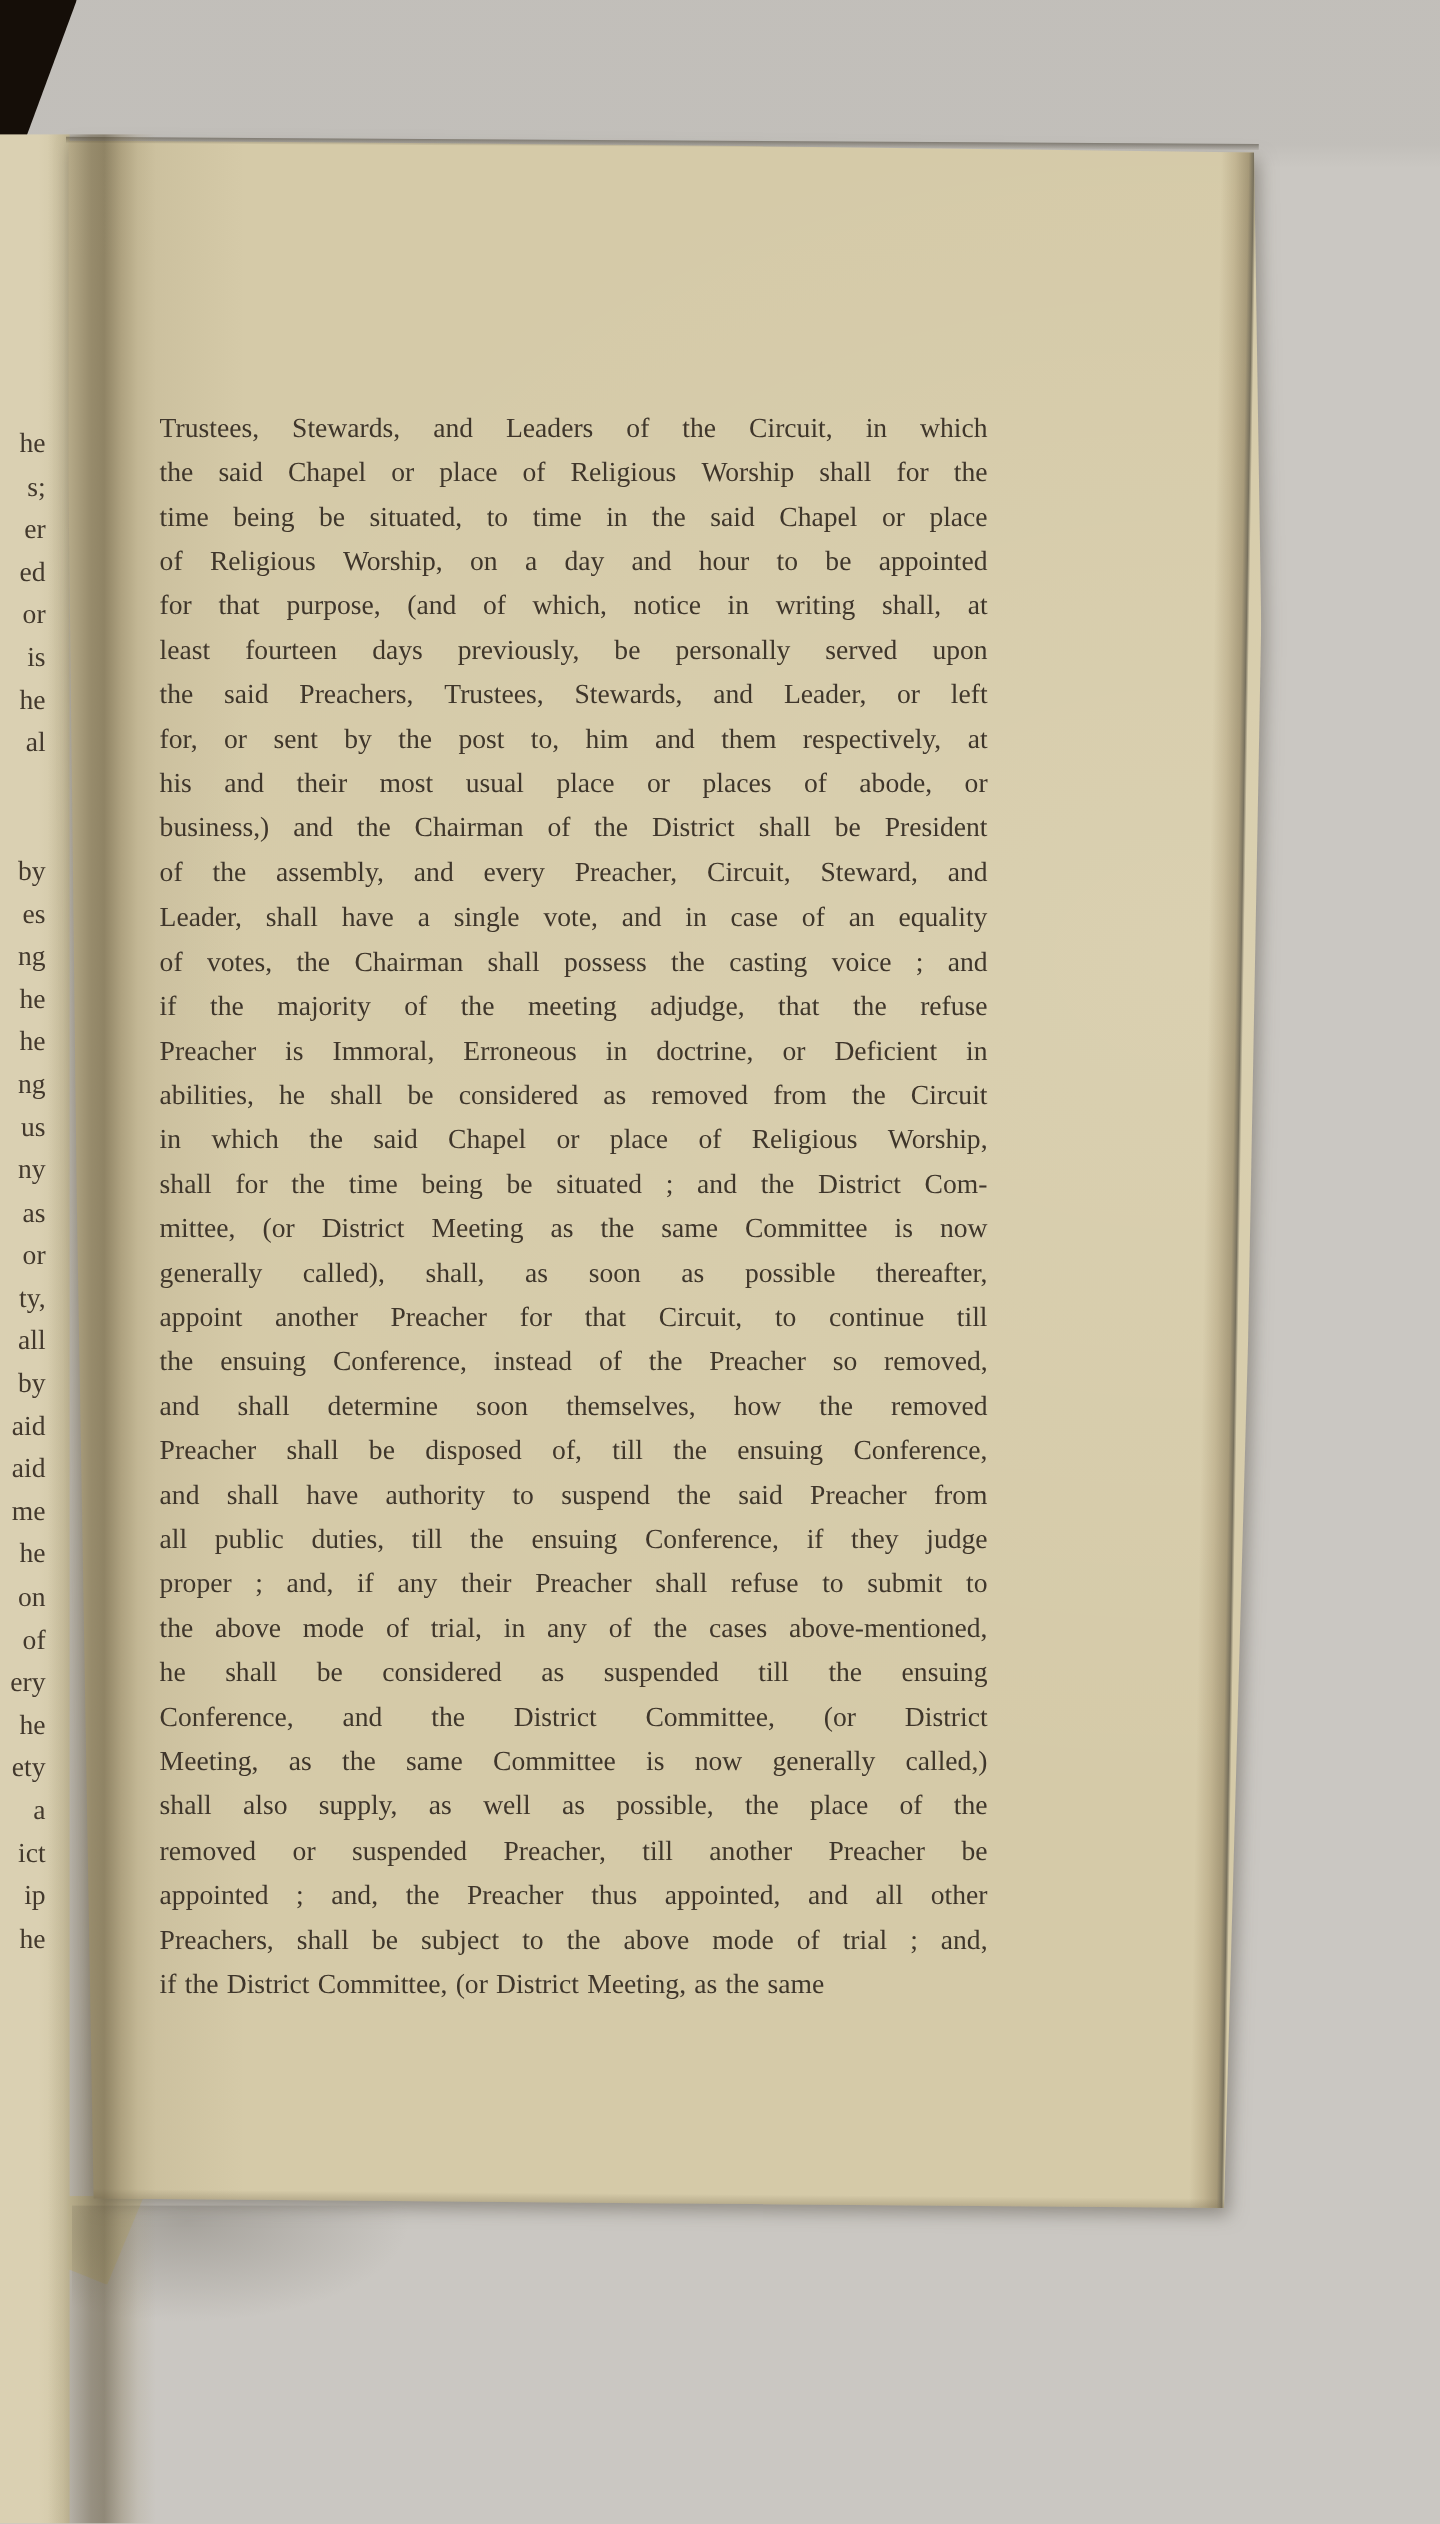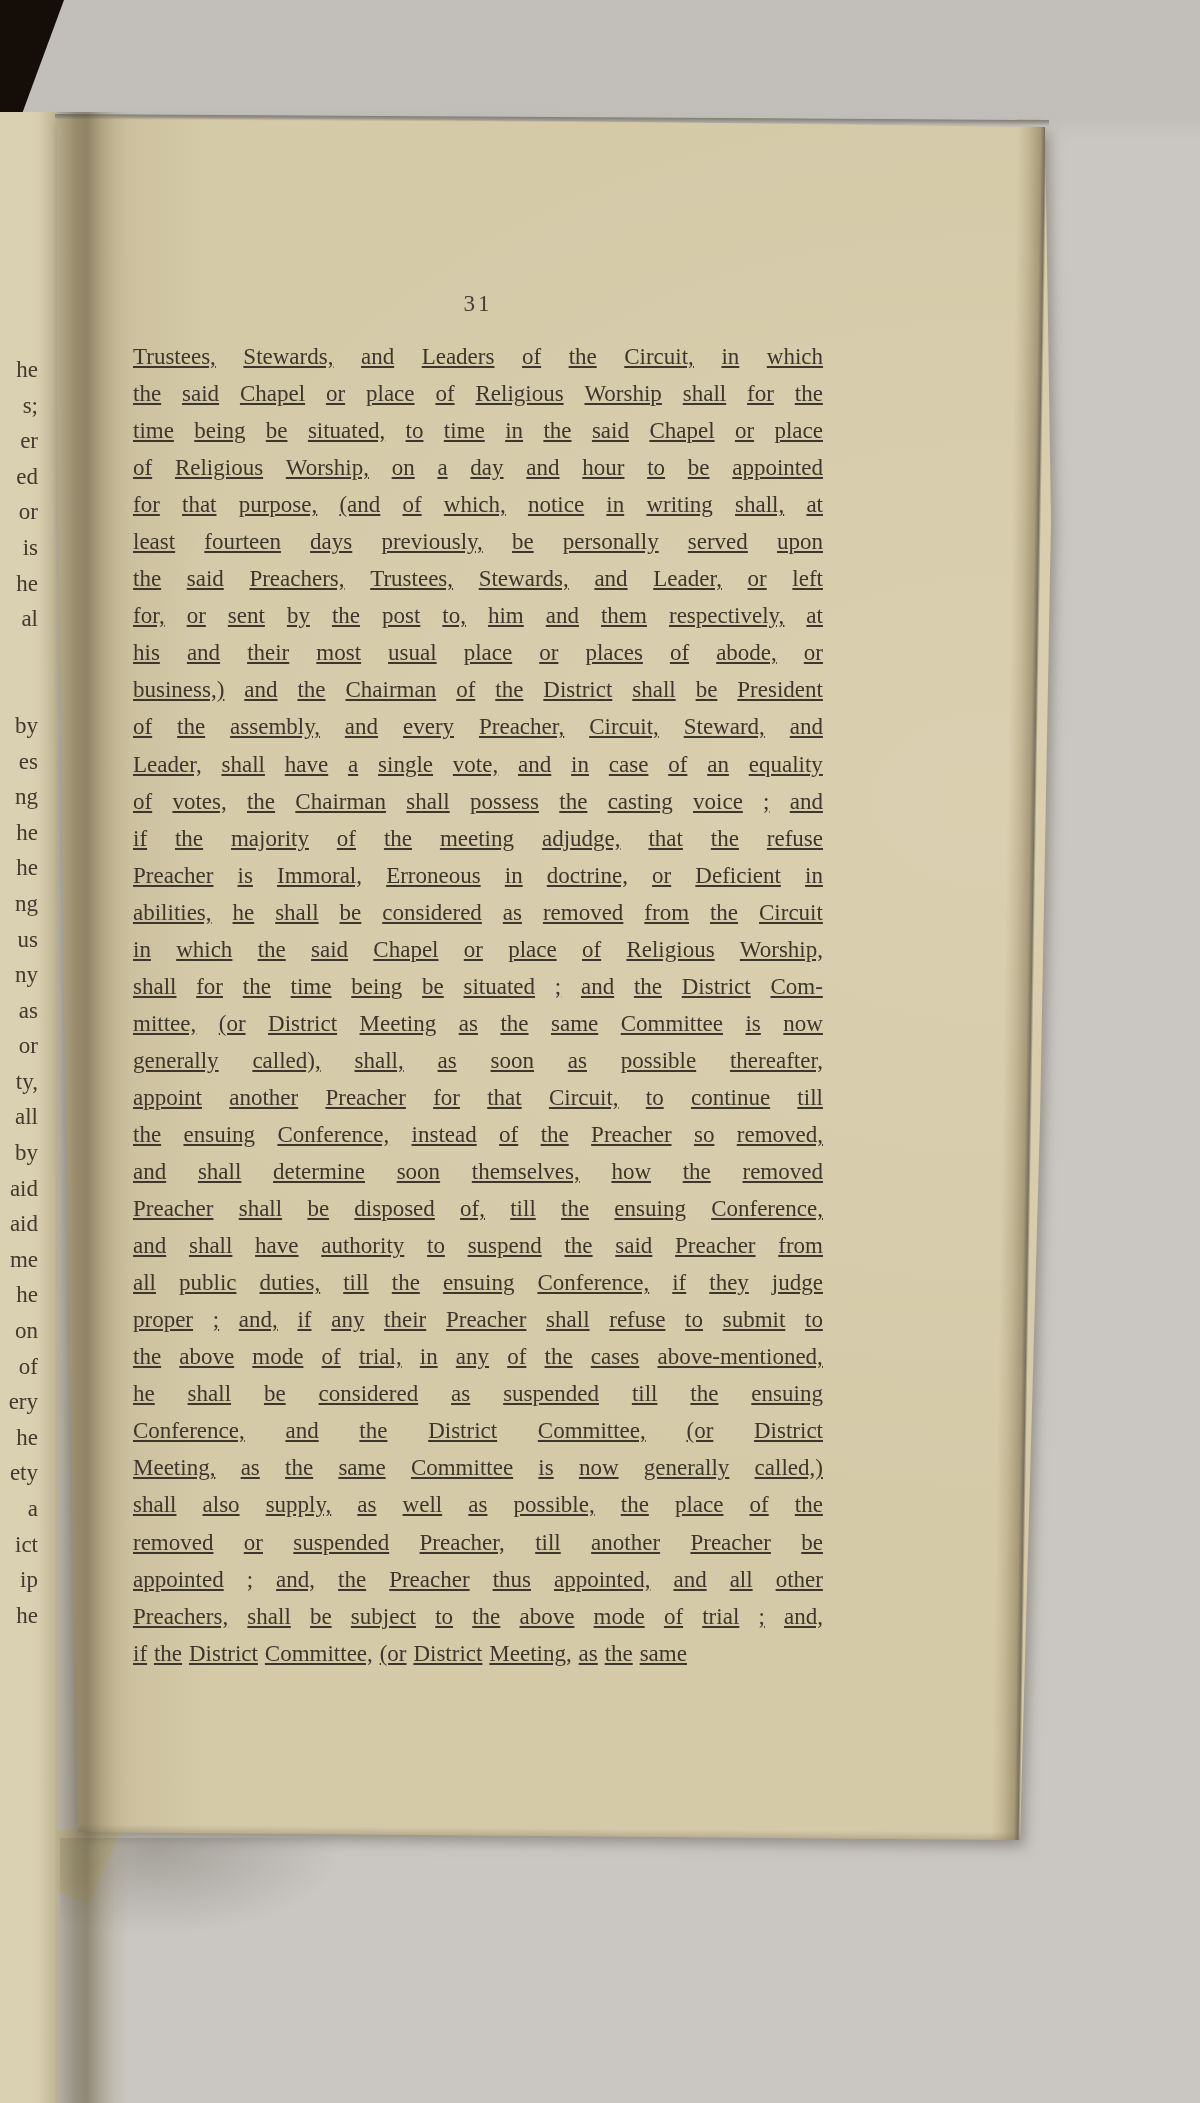--- a/index.html
+++ b/index.html
@@ -87,21 +87,21 @@
       rgba(152,139,102,0) 100%);
   }
   
   .page-number{
     position:absolute;left:133px;top:288px;width:690px;height:32px;
     line-height:32px;text-align:center;
     font-size:23px;letter-spacing:3px;color:#473d32;
   }
   .page-text{
     position:absolute;left:133px;top:338px;width:690px;
-    color:#3f362b;font-size:23px;text-decoration:underline;
+    color:#3f362b;font-size:23px;
   }
   .text-line{
     display:flex;justify-content:space-between;align-items:baseline;
     height:37.05px;line-height:37.05px;white-space:nowrap;
   }
   .text-line span{white-space:pre;}
   .text-line.last-line{justify-content:flex-start;column-gap:0.30em;}
 </style>
 </head>
 <body>
@@ -147,21 +147,20 @@
       <div class="fragment">ip</div>
       <div class="fragment">he</div>
     </div>
 </div>
 
 <div class="under-fold"></div>
 <div class="bottom-shadow"></div>
 
 <div class="page-wrap">
   <div class="page">
-    <div class="page-number">31</div>
     <div class="page-text">
         <div class="text-line">
           <span>Trustees,</span>
           <span>Stewards,</span>
           <span>and</span>
           <span>Leaders</span>
           <span>of</span>
           <span>the</span>
           <span>Circuit,</span>
           <span>in</span>

